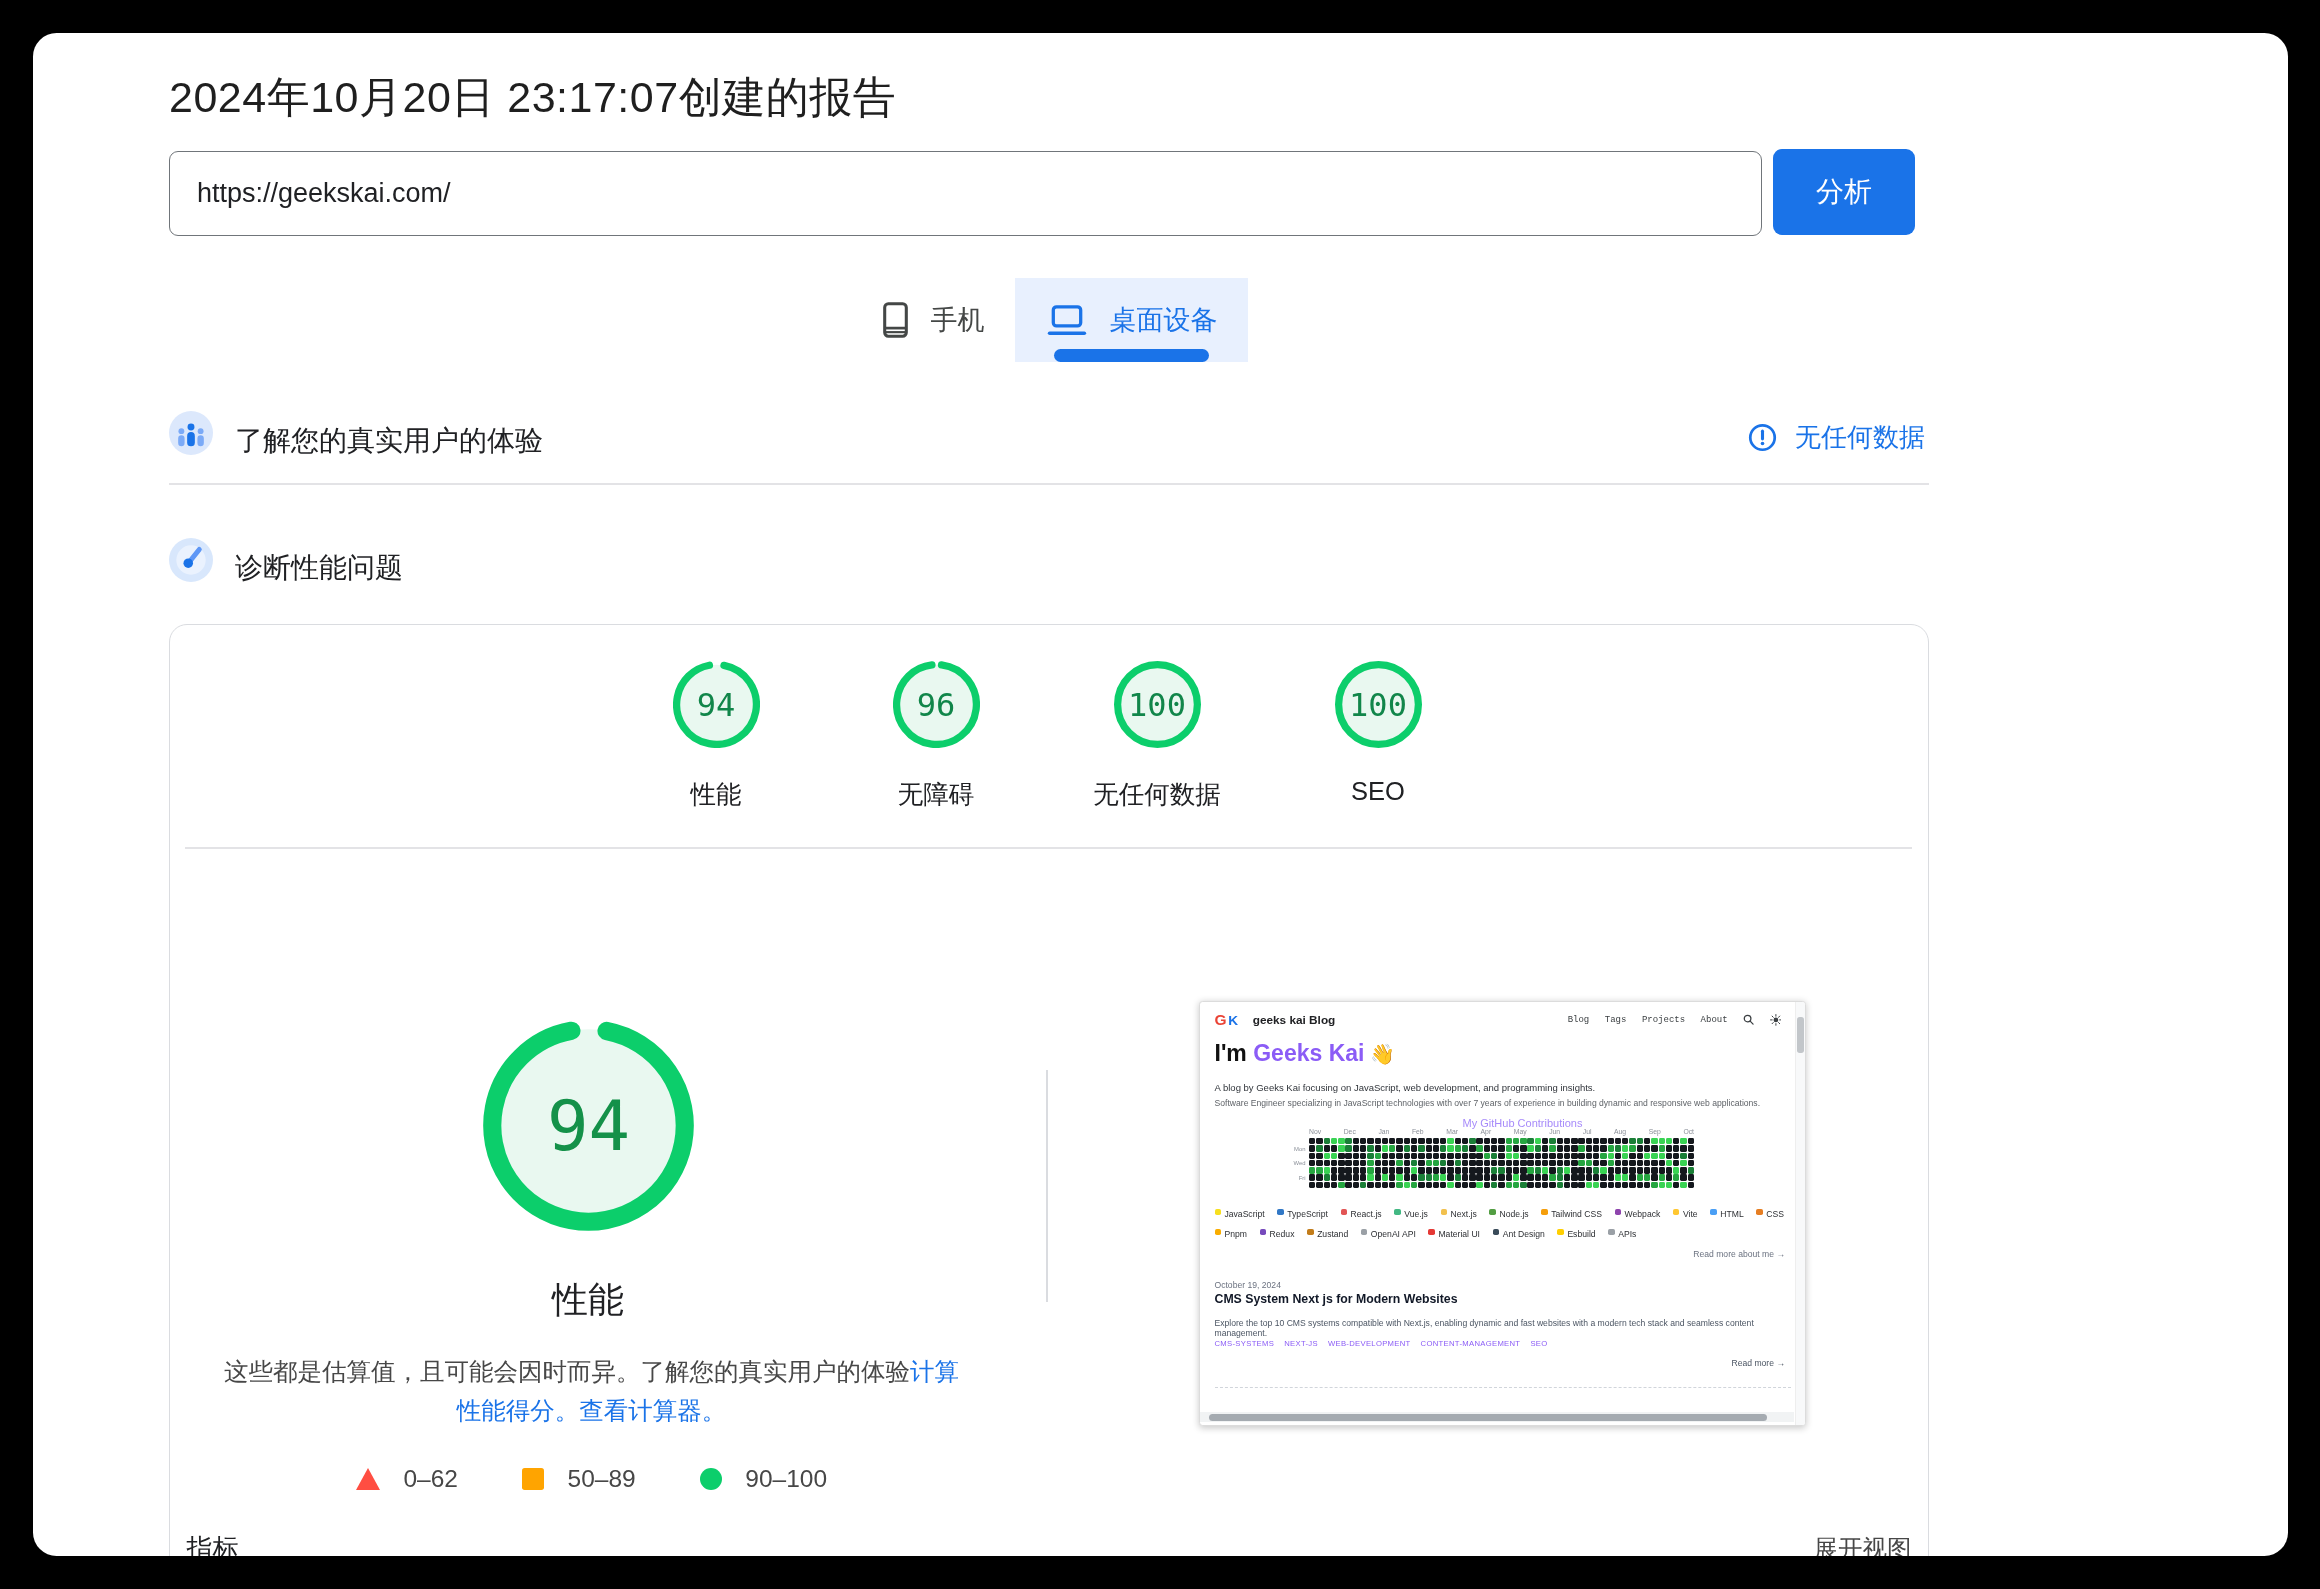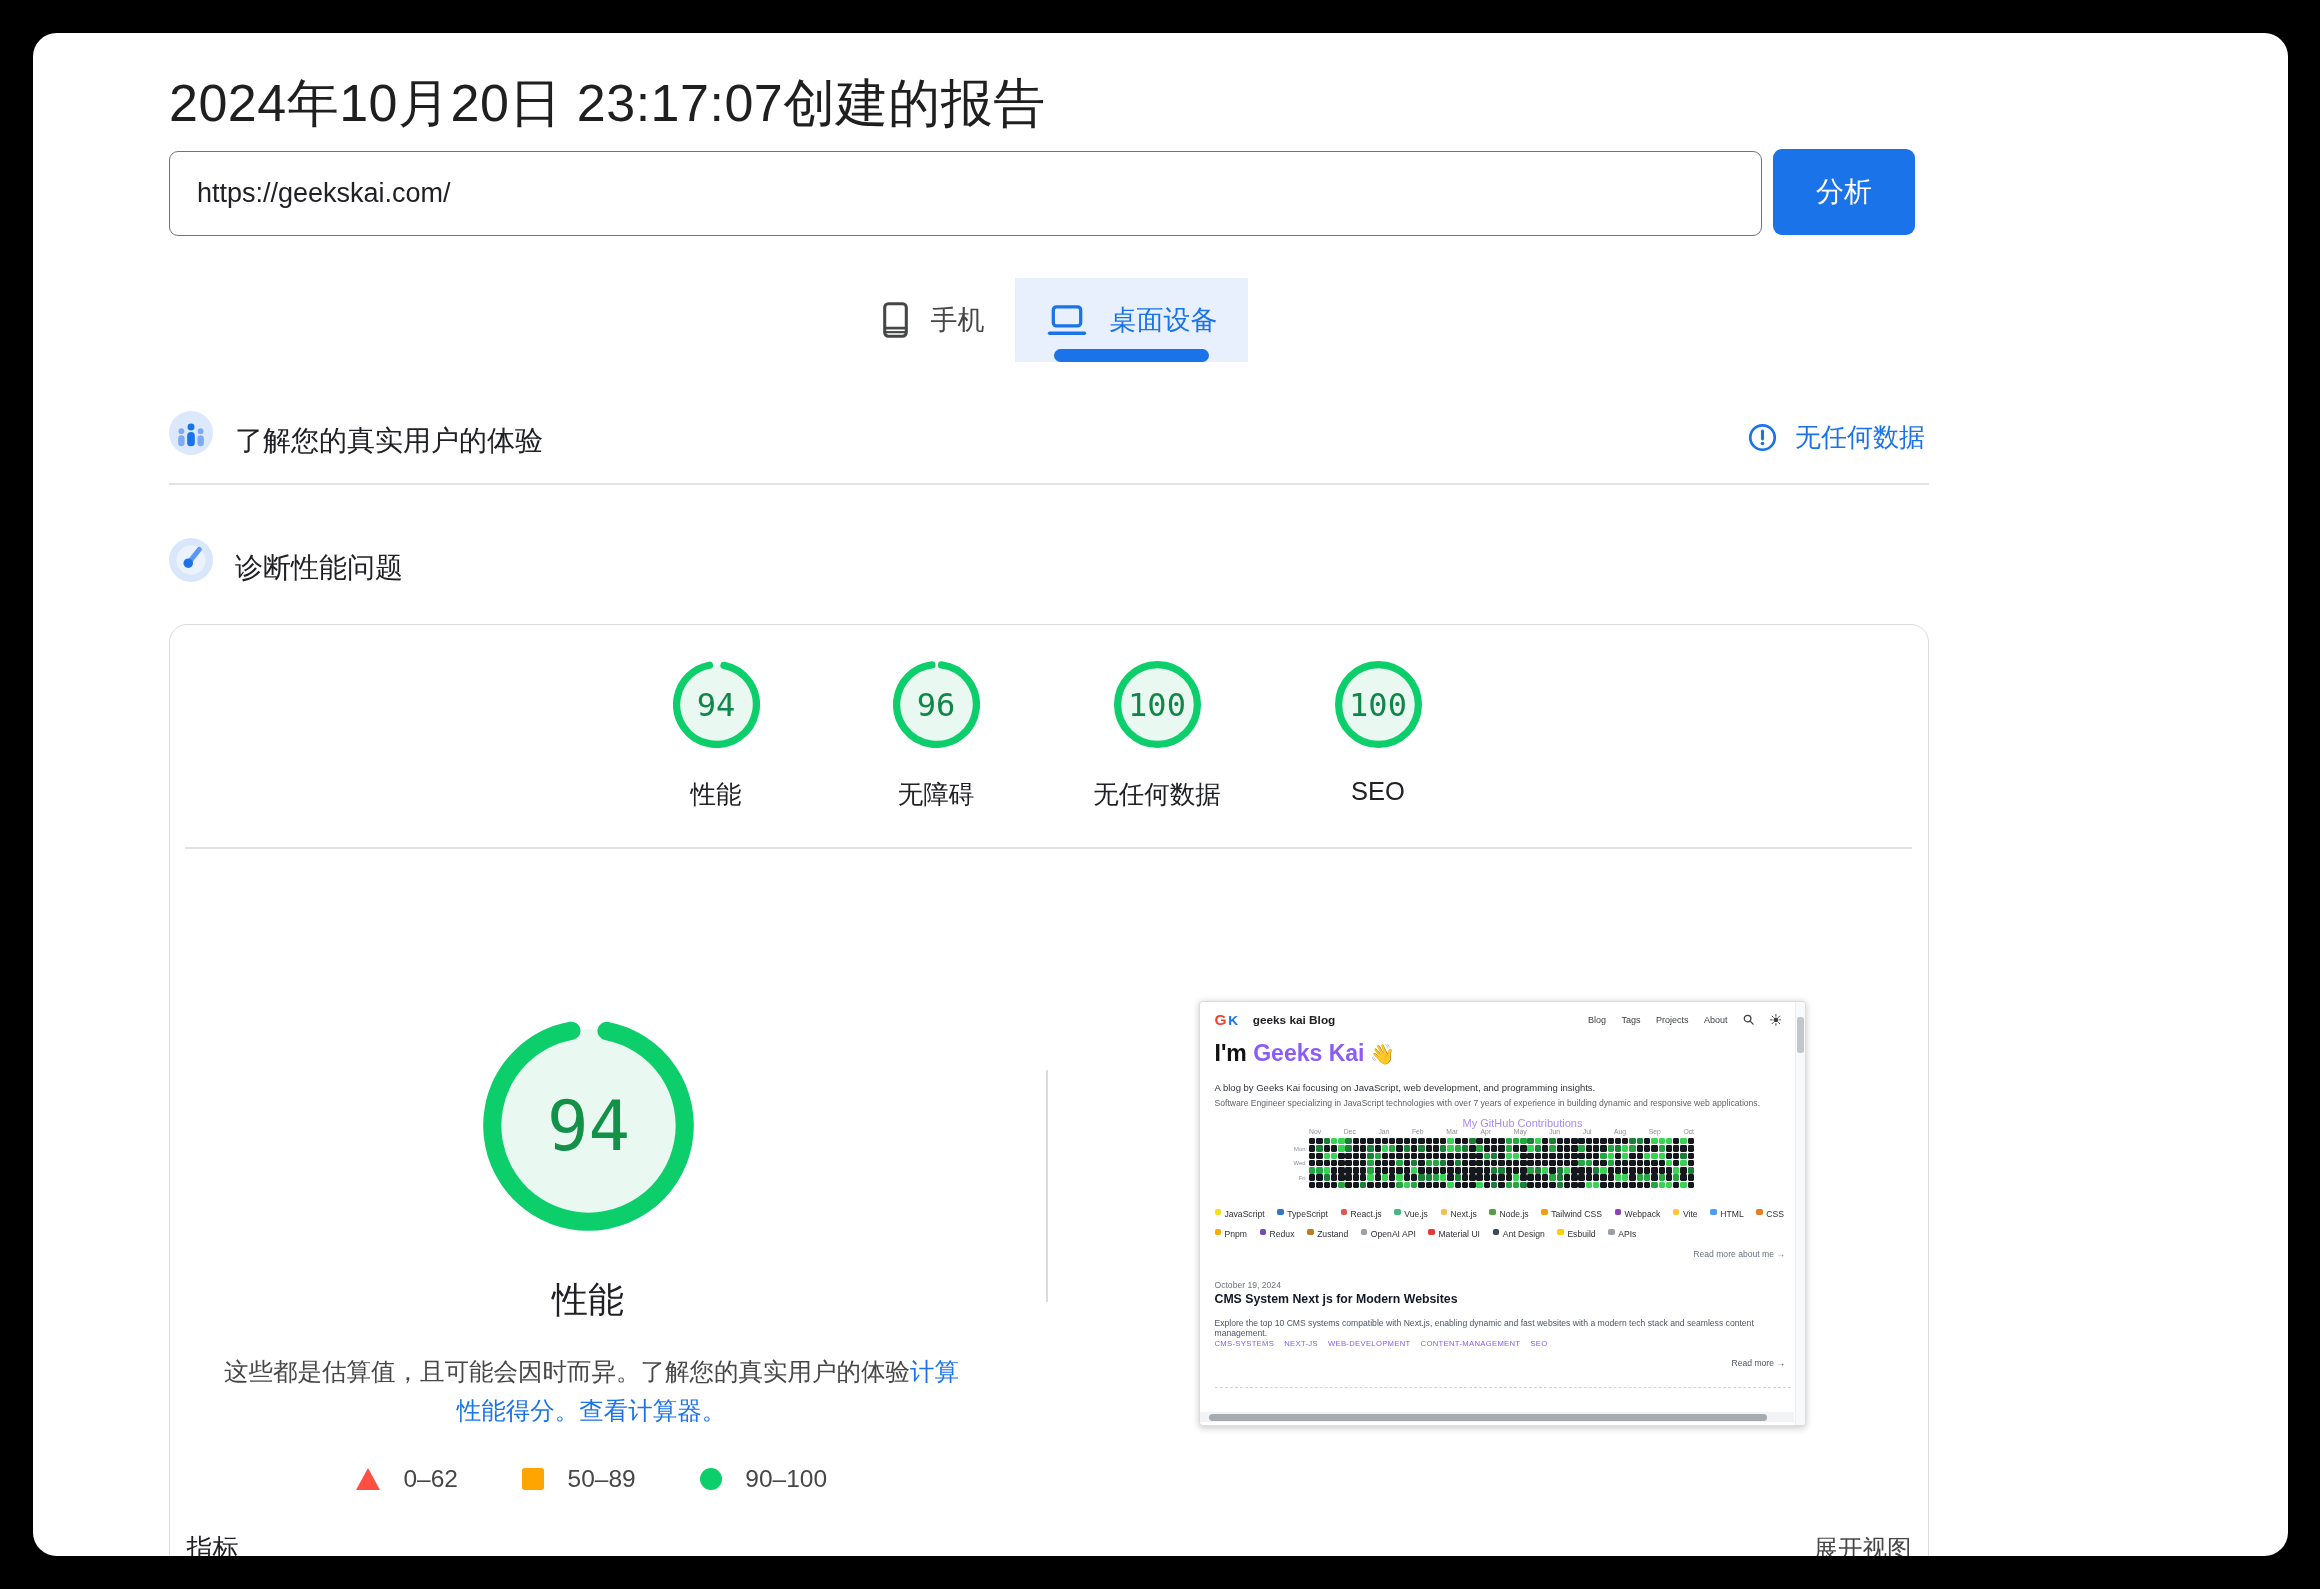--- a/index.html
+++ b/index.html
@@ -11,21 +11,21 @@
     position:relative;
     overflow:hidden;
   }
   .window {
     position:absolute; left:33px; top:33px; width:2255px; height:1523px;
     background:#fff; border-radius:23.6px; overflow:hidden;
   }
   
   .report-title {
     position:absolute; left:136px; top:36px;
-    font-size:52px; font-weight:400; color:#1f1f1f; letter-spacing:0.5px;
+    font-size:43px; font-weight:400; color:#1f1f1f; letter-spacing:0.5px;
   }
   .url-input {
     position:absolute; left:136px; top:118px; width:1593px; height:85px;
     border:1.8px solid #70757a; border-radius:9px; padding:0 27px;
     font-size:27px; color:#202124; background:#fff; outline:none;
     font-family:"Liberation Sans","DejaVu Sans",sans-serif;
   }
   .analyze-btn {
     position:absolute; left:1740px; top:116px; width:142px; height:86px;
     background:#1a73e8; border:none; border-radius:9px;
@@ -110,21 +110,21 @@
   .thumb {
     position:absolute; left:1029px; top:376px; width:607px; height:425px;
     background:#fff; border:0.9px solid #dcdcdc; border-radius:3.6px;
     box-shadow:0 1.8px 7.3px rgba(0,0,0,.22); overflow:hidden;
   }
   .t-header { position:absolute; left:14.5px; right:23.6px; top:9px; display:flex; align-items:center; }
   .t-logo-g { font-size:15.5px; font-weight:700; color:#ea4335; }
   .t-logo-k { font-size:13.6px; font-weight:700; color:#1a73e8; margin-left:1.8px; }
   .t-site { font-size:11.8px; font-weight:700; color:#202124; margin-left:14.5px; }
   .t-nav { margin-left:auto; display:flex; align-items:center; gap:15.5px; }
-  .t-nav span { font-size:9px; color:#3c4043; }
+  .t-nav span { font-size:9px; color:#3c4043;font-family:Liberation Mono, monospace; }
   .t-hero { position:absolute; left:14.5px; top:38px; font-size:23px; font-weight:800; color:#111; }
   .t-hero .hero-name { color:#8b5cf6; }
   .t-hero .hero-wave { color:#f0a030; font-size:20px; }
   .t-intro1 { position:absolute; left:14.5px; top:80px; font-size:9.5px; color:#30343a; }
   .t-intro2 { position:absolute; left:14.5px; top:96px; font-size:8.6px; color:#5f6368; }
   .t-contrib-title { position:absolute; left:0; top:115px; width:100%; text-align:center; font-size:11px; color:#a78bfa;padding-left:40px; }
   .t-months { position:absolute; left:109px; top:126px; width:385px; display:flex; justify-content:space-between; }
   .t-months span { font-size:6.8px; color:#8a8f98; }
   .t-day { position:absolute; left:80px; width:25.5px; text-align:right; font-size:5.9px; color:#8a8f98; }
   .t-grid { position:absolute; left:109px; top:136px; width:385px; height:50px;

